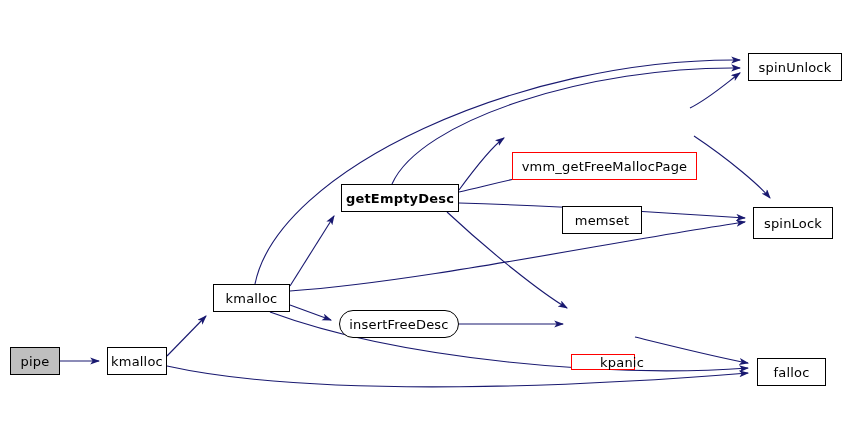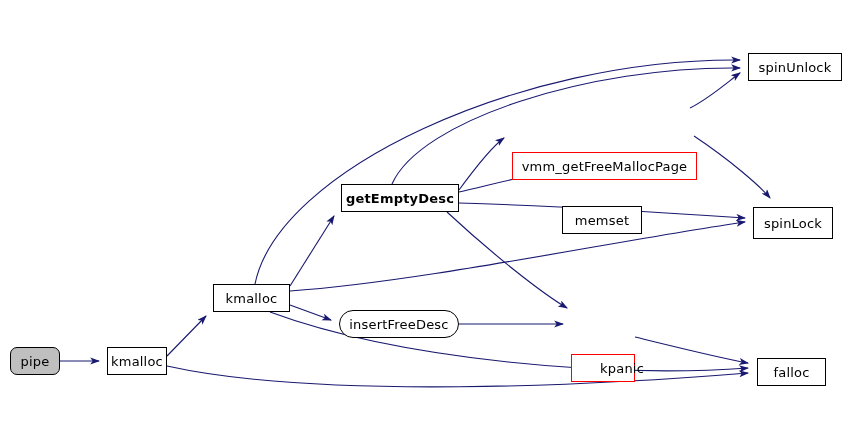--- a/index.html
+++ b/index.html
@@ -73,42 +73,42 @@
         <path d="M 459,192 C 490,185 525,175 554,172" marker-end="url(#arrow)"></path>
         <path d="M 459,203 C 560,206 670,213 745,218" marker-end="url(#arrow)"></path>
         <path d="M 447,212 C 490,252 540,292 567,308" marker-end="url(#arrow)"></path>
         <path d="M 690,108 C 710,98 730,80 740,73" marker-end="url(#arrow)"></path>
         <path d="M 694,136 C 730,160 760,186 770,198" marker-end="url(#arrow)"></path>
         <path d="M 459,324 L 563,324" marker-end="url(#arrow)"></path>
         <path d="M 635,337 C 680,348 720,358 748,363" marker-end="url(#arrow)"></path>
       </g>
   </svg>
   <div id="node-layer">
-      <div class="node current" style="left: 10px; top: 347px; width: 50px; height: 28px; background: rgb(191, 191, 191); border-radius: 7px;">
+      <div class="node current" style="left: 10px; top: 347px; width: 50px; height: 28px; background: rgb(191, 191, 191);">
         <span>pipe</span>
       </div>
       <div class="node" style="left: 107px; top: 347px; width: 60px; height: 28px;">
         <span>kmalloc</span>
       </div>
       <div class="node" style="left: 213px; top: 284px; width: 77px; height: 28px; justify-content: center;">
         <span>kmalloc</span>
       </div>
       <div class="node" style="left: 339px; top: 310px; width: 120px; height: 28px; border-radius: 14px;">
         <span>insertFreeDesc</span>
       </div>
       <div class="node" style="left: 341px; top: 184px; width: 118px; height: 28px; font-weight: bold;">
         <span>getEmptyDesc</span>
       </div>
       <div class="node highlight" style="left: 512px; top: 108px; width: 185px; height: 28px; border-color: rgb(255, 0, 0);">
         <span>vmm_getFreeMallocPage</span>
       </div>
       <div class="node" style="left: 562px; top: 158px; width: 80px; height: 28px; margin-top: 48px;">
         <span>memset</span>
       </div>
-      <div class="node highlight" style="left: 571px; top: 310px; width: 64px; height: 28px; border-color: rgb(255, 0, 0); padding-left: 38px;">
+      <div class="node highlight" style="left: 571px; top: 310px; width: 64px; height: 16px; border-color: rgb(255, 0, 0); padding-left: 38px;">
         <span>kpanic</span>
       </div>
       <div class="node" style="left: 748px; top: 53px; width: 94px; height: 28px;">
         <span>spinUnlock</span>
       </div>
       <div class="node" style="left: 753px; top: 207px; width: 80px; height: 32px;">
         <span>spinLock</span>
       </div>
       <div class="node" style="left: 757px; top: 358px; width: 69px; height: 28px;">
         <span>falloc</span>

